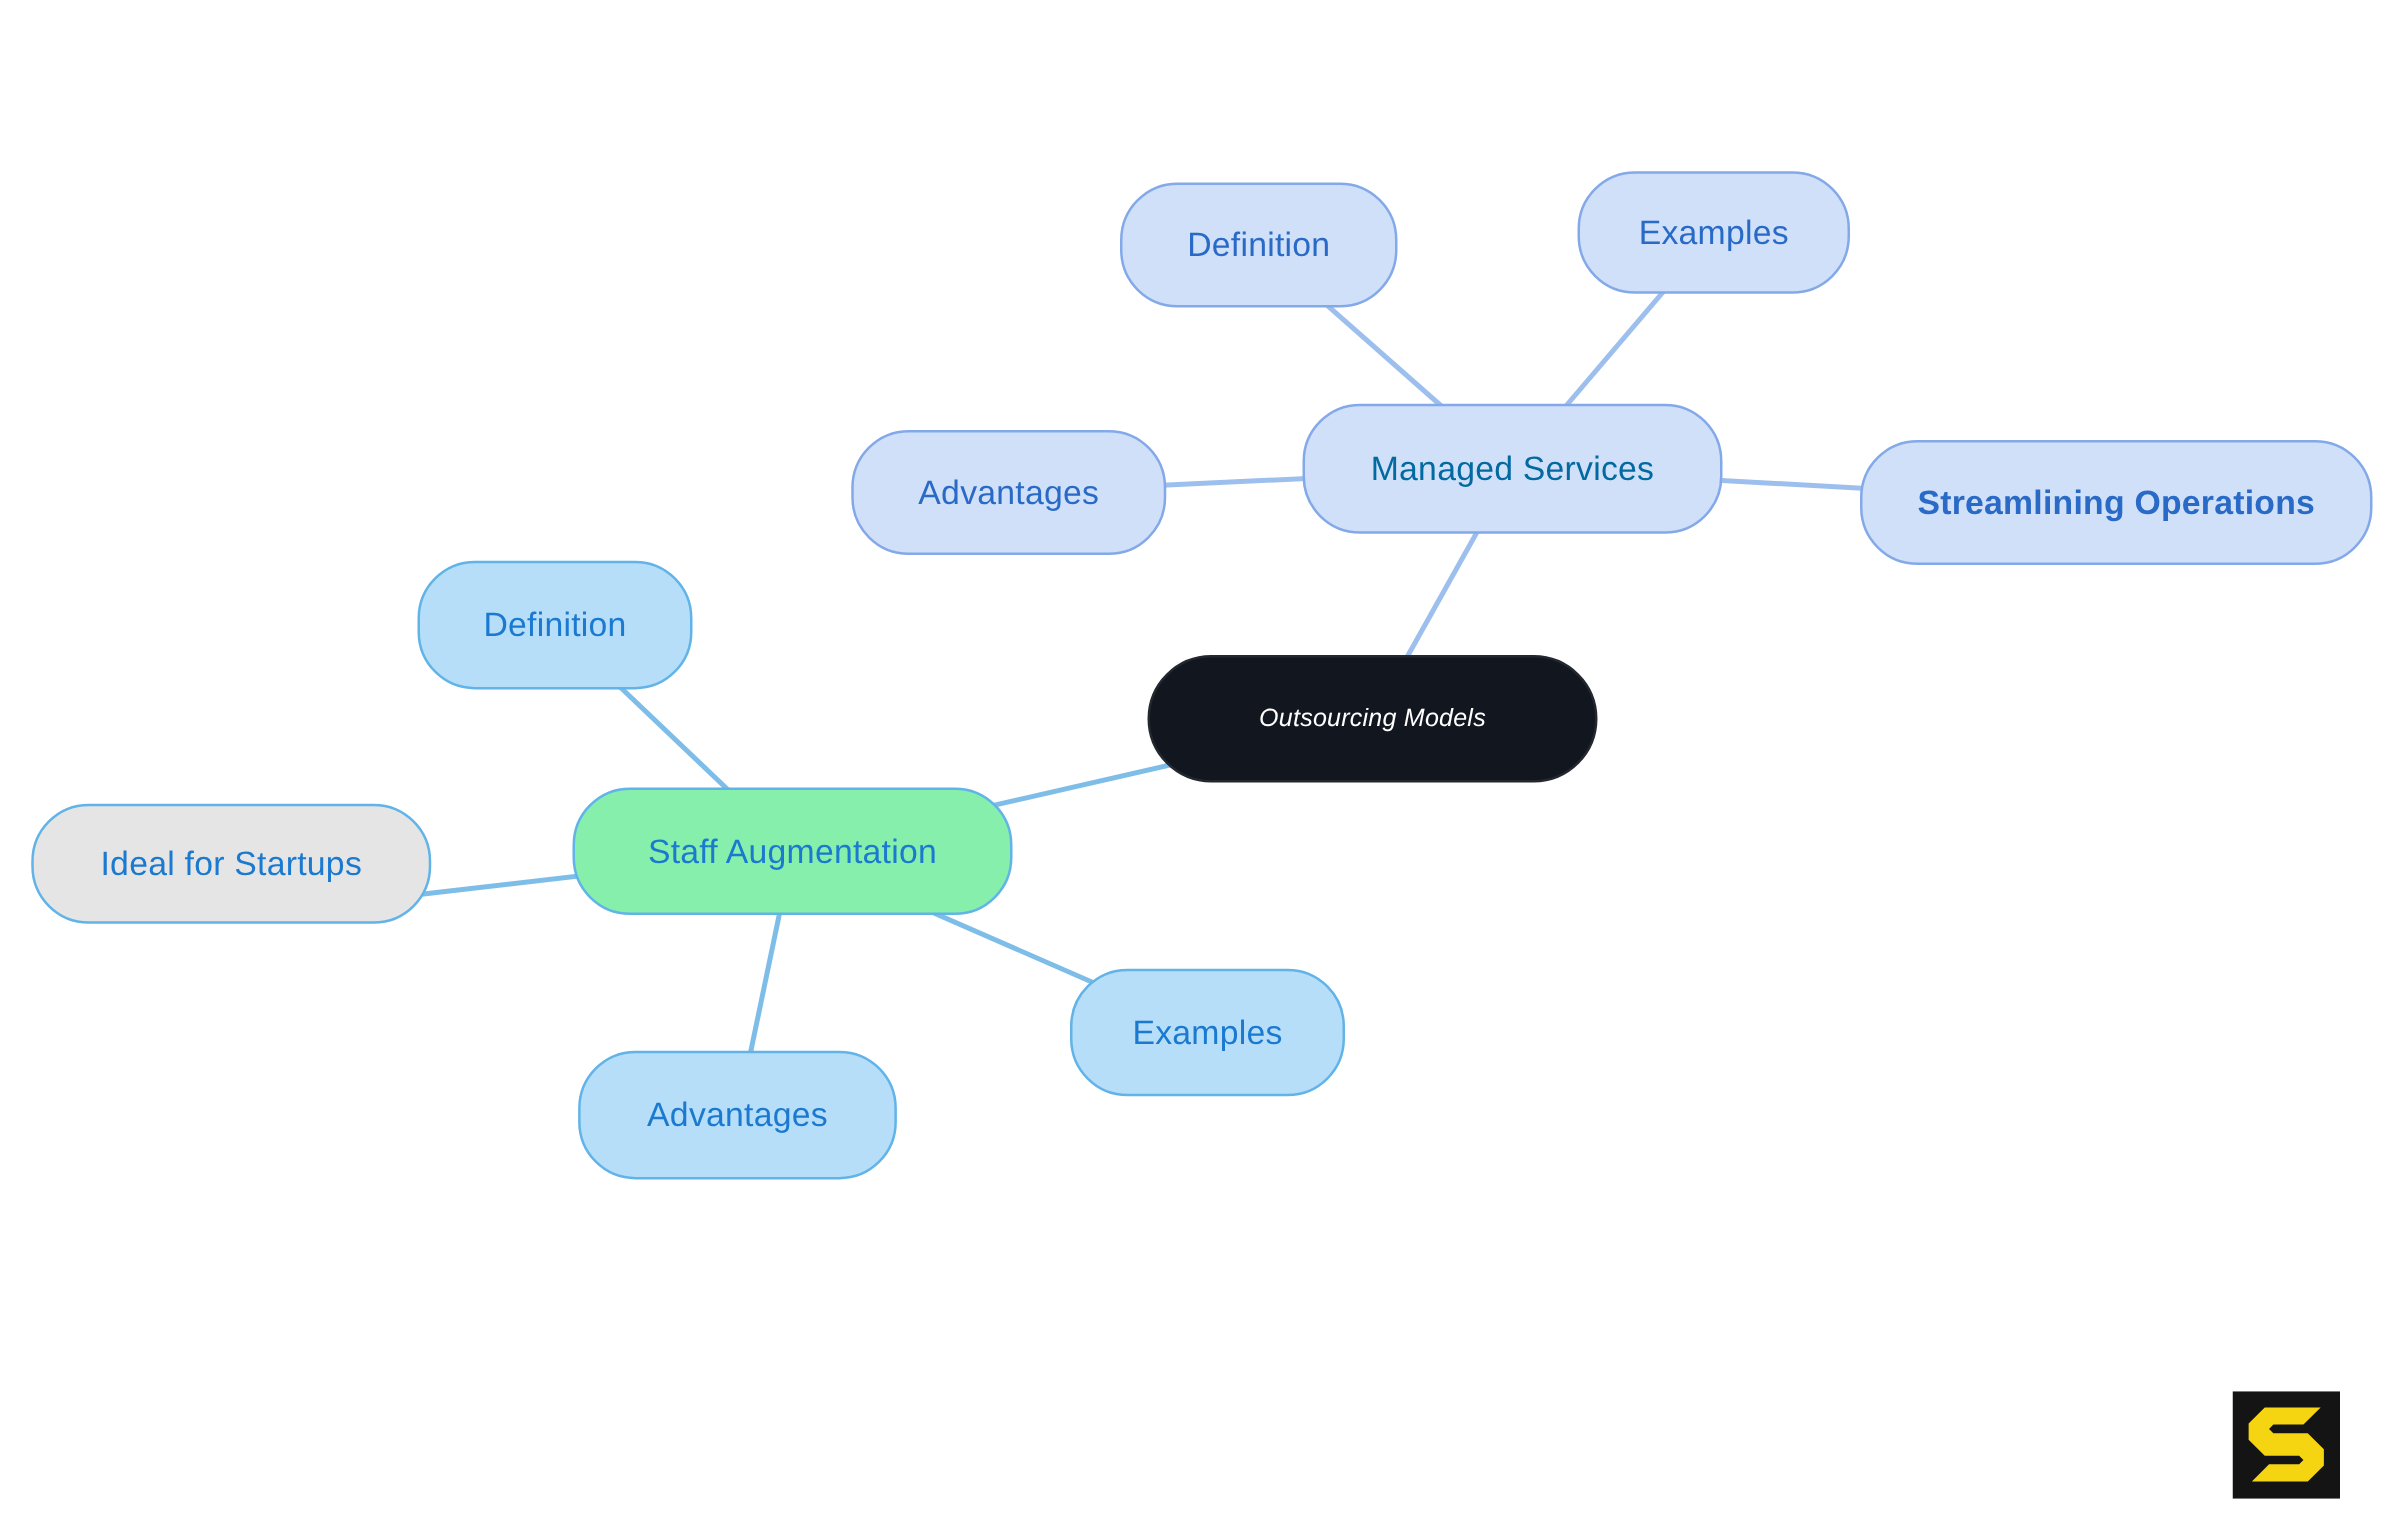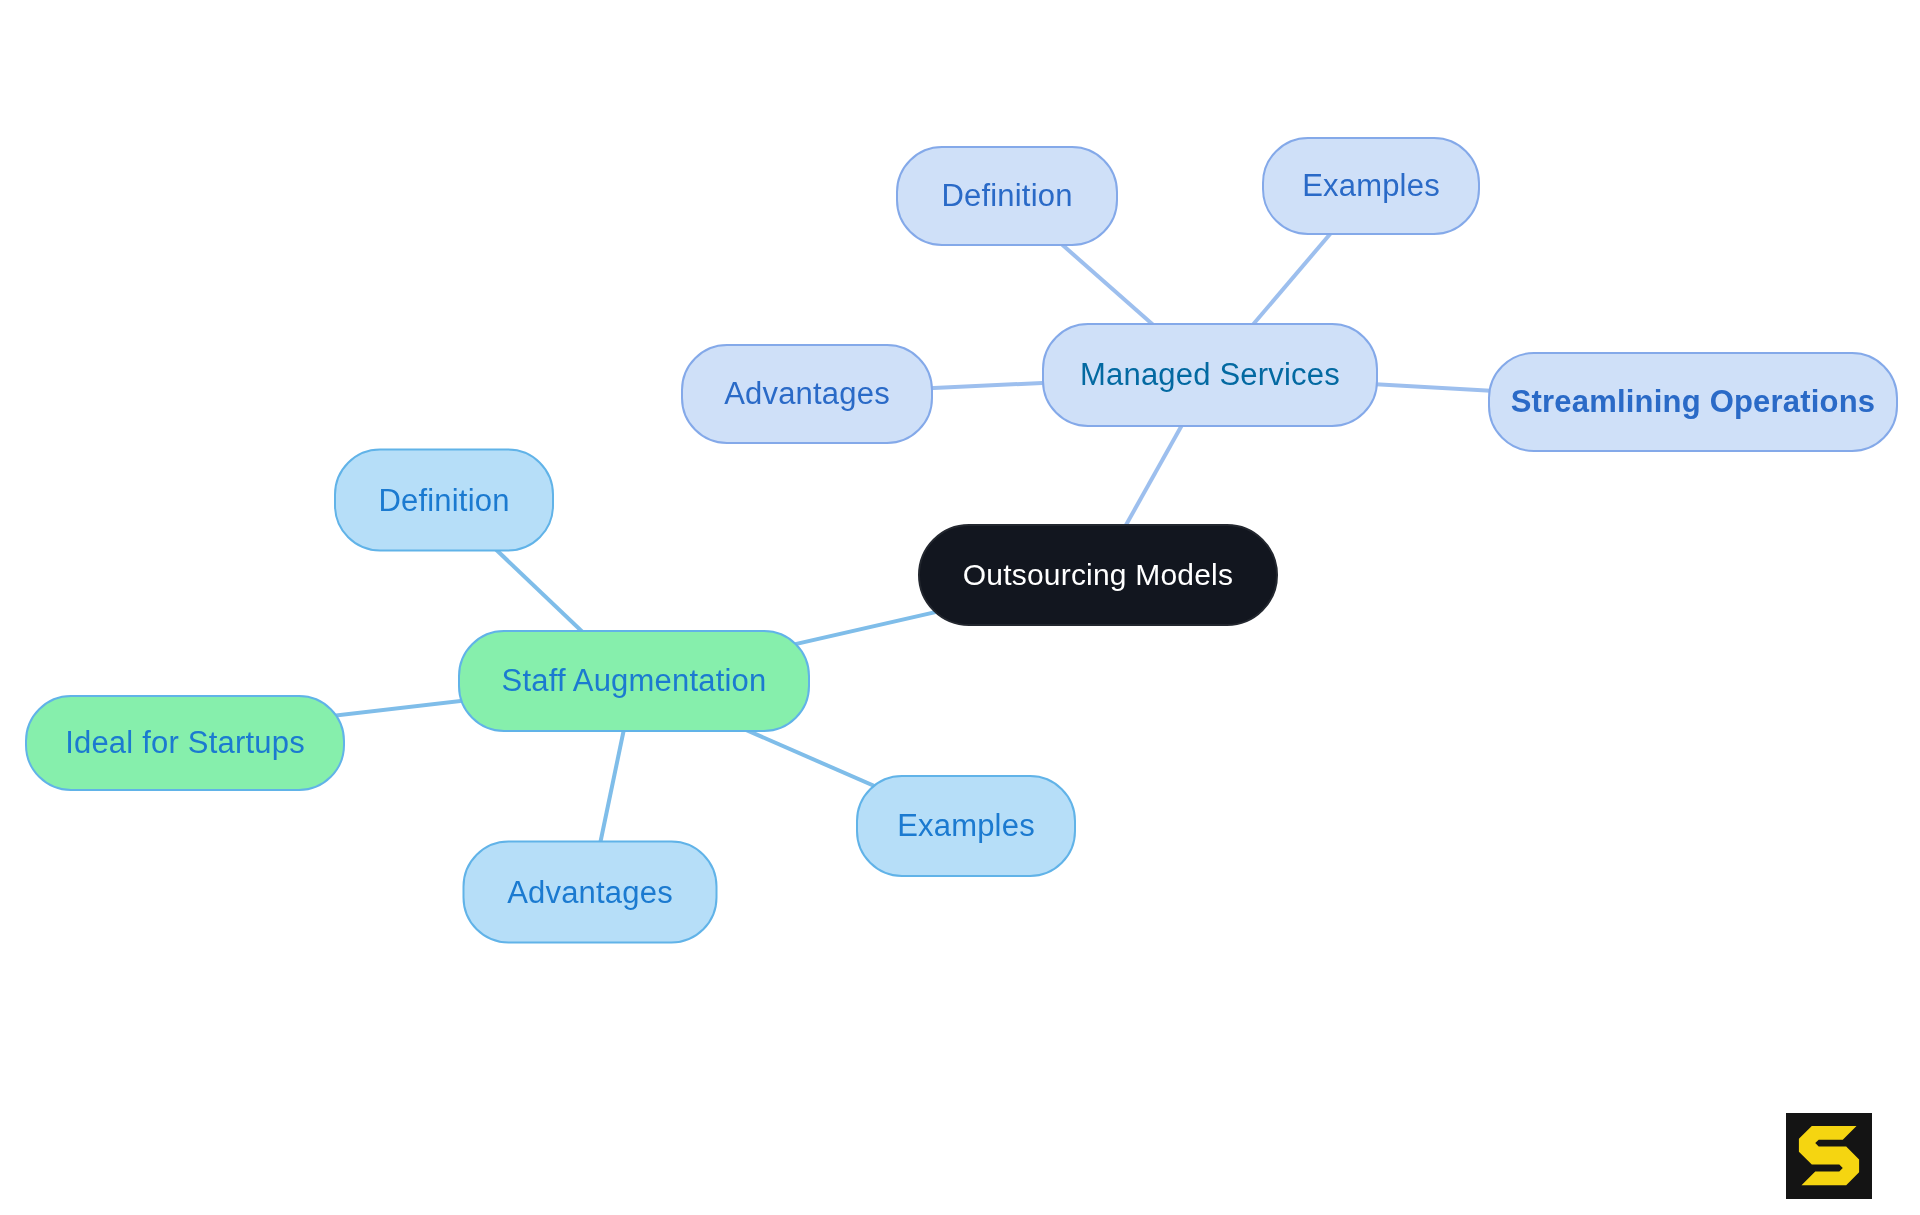--- a/index.html
+++ b/index.html
@@ -10,29 +10,30 @@
     overflow:hidden;
     font-family:"Liberation Sans", sans-serif;
   }
   svg.edges{position:absolute;left:0;top:0;width:1920px;height:1215px;}
   .node{
     position:absolute;
     transform:translate(-50%,-50%);
     display:flex;align-items:center;justify-content:center;
     border:2px solid transparent;
     border-radius:46px;
-    font-size:31px;
+    font-size:27px;
     font-weight:500;
     letter-spacing:0.2px;
     white-space:nowrap;
     box-sizing:border-box;
   }
   .node.central{
     border-radius:52px;
-    font-size:30px;
+    font-size:20px;
+    font-style:italic;
   }
   .logo{
     position:absolute;
     display:block;
   }
 </style>
 </head>
 <body>
 
 <div class="canvas">
@@ -52,21 +53,21 @@
 
   <div id="nodes-layer">
       <div class="node central" style="left: 1098px; top: 575px; width: 360px; height: 102px; background: rgb(18, 22, 31); border-color: rgb(35, 39, 47); color: rgb(255, 255, 255);">Outsourcing Models</div>
       <div class="node" style="left: 1210px; top: 375px; width: 336px; height: 104px; background: rgb(207, 224, 248); border-color: rgb(132, 169, 233); color: #0369a1;">Managed Services</div>
       <div class="node" style="left: 1007px; top: 196px; width: 222px; height: 100px; background: rgb(207, 224, 248); border-color: rgb(132, 169, 233); color: rgb(42, 106, 199);">Definition</div>
       <div class="node" style="left: 1371px; top: 186px; width: 218px; height: 98px; background: rgb(207, 224, 248); border-color: rgb(132, 169, 233); color: rgb(42, 106, 199);">Examples</div>
       <div class="node" style="left: 807px; top: 394px; width: 252px; height: 100px; background: rgb(207, 224, 248); border-color: rgb(132, 169, 233); color: rgb(42, 106, 199);">Advantages</div>
       <div class="node" style="left: 1693px; top: 402px; width: 410px; height: 100px; background: rgb(207, 224, 248); border-color: rgb(132, 169, 233); color: rgb(42, 106, 199); font-weight: bold;">Streamlining Operations</div>
       <div class="node" style="left: 634px; top: 681px; width: 352px; height: 102px; background: #86efac; border-color: rgb(97, 179, 232); color: rgb(27, 122, 208);">Staff Augmentation</div>
       <div class="node" style="left: 444px; top: 500px; width: 220px; height: 103px; background: rgb(182, 222, 248); border-color: rgb(97, 179, 232); color: rgb(27, 122, 208);">Definition</div>
-      <div class="node" style="left: 185px; top: 743px; width: 320px; height: 96px; background: #86efac; border-color: rgb(97, 179, 232); color: rgb(27, 122, 208);">Ideal for Startups</div>
+      <div class="node" style="left: 185px; top: 691px; width: 320px; height: 96px; background: #e5e5e5; border-color: rgb(97, 179, 232); color: rgb(27, 122, 208);">Ideal for Startups</div>
       <div class="node" style="left: 590px; top: 892px; width: 255px; height: 103px; background: rgb(182, 222, 248); border-color: rgb(97, 179, 232); color: rgb(27, 122, 208);">Advantages</div>
       <div class="node" style="left: 966px; top: 826px; width: 220px; height: 102px; background: rgb(182, 222, 248); border-color: rgb(97, 179, 232); color: rgb(27, 122, 208);">Examples</div>
     </div>
 
   <svg class="logo" id="logo-svg" viewBox="0 0 100 100" style="left: 1786px; top: 1113px; width: 86px; height: 86px;">
     <rect id="logo-bg" x="0" y="0" width="100" height="100" fill="#141414"></rect>
     <path id="logo-glyph" fill="#f5d511" d="M82,15 L30,15 L15,30 L15,45 L30,60 L62,60 L66,64 L62,68 L34,68 L18,84 L70,84 L85,69 L85,54 L70,39 L38,39 L34,35 L38,31 L66,31 Z"></path>
   </svg>
 
 </div>

